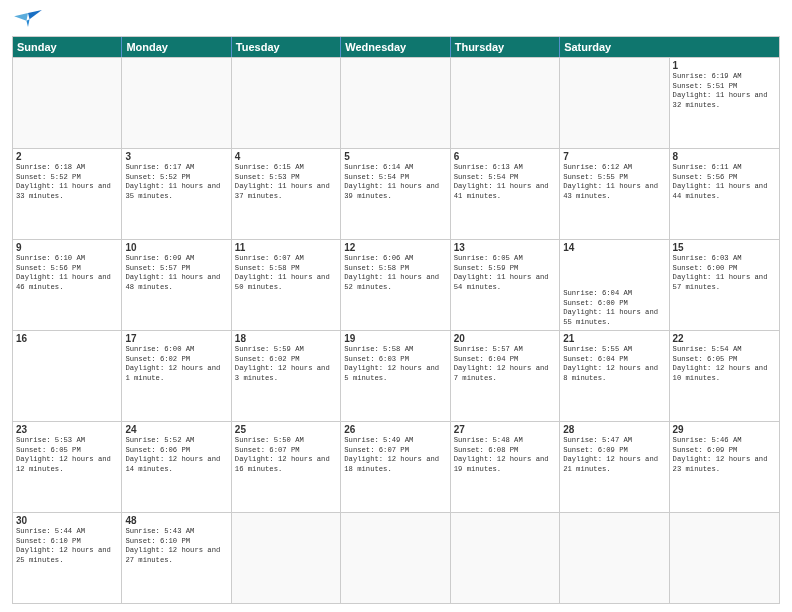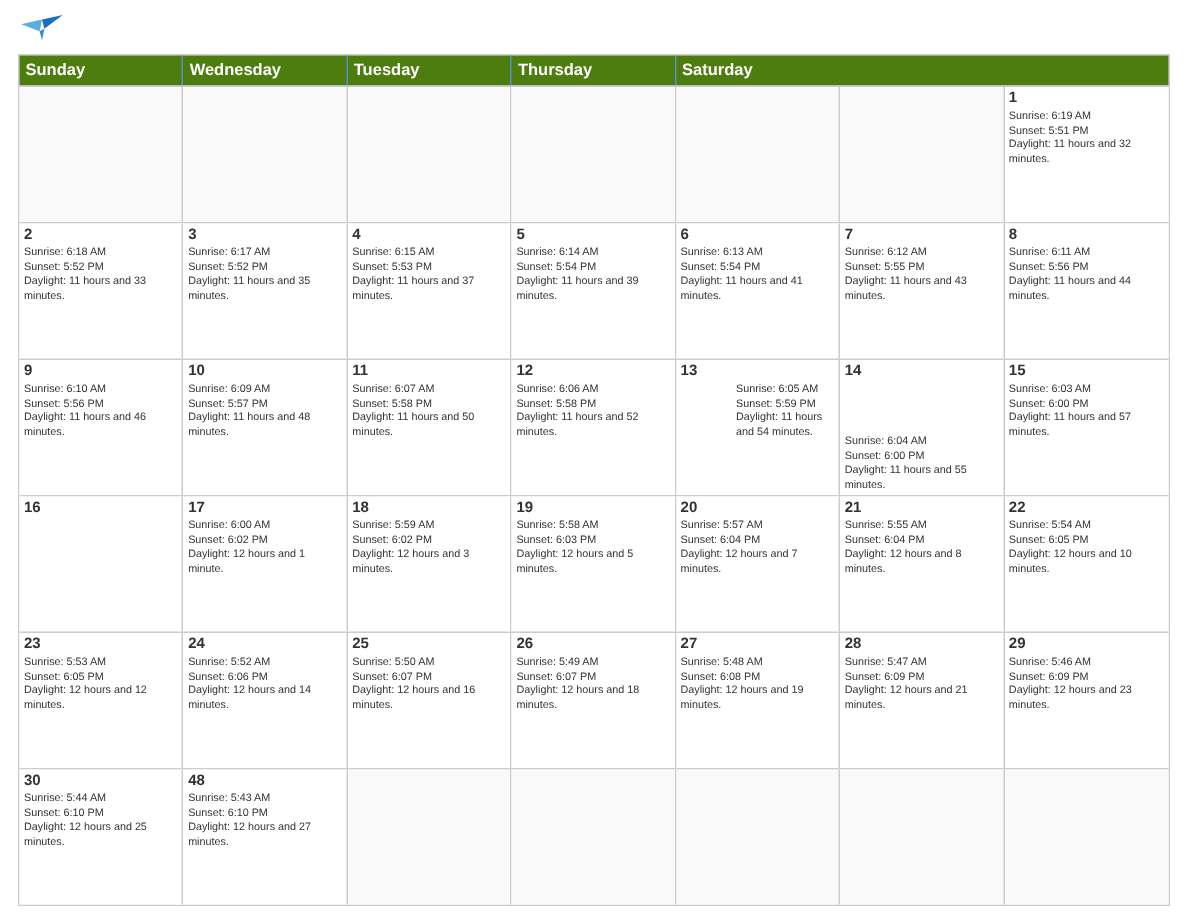--- a/index.html
+++ b/index.html
@@ -56,21 +56,21 @@
     }
     .calendar {
       flex: 1;
       display: flex;
       flex-direction: column;
       border: 1px solid #ccc;
     }
     .cal-header {
       display: grid;
       grid-template-columns: repeat(7, 1fr);
-      background: #4d7c0f;
+      background: #0f766e;
     }
     .cal-header-cell {
       color: #fff;
       font-size: 11px;
       font-weight: bold;
       padding: 4px 4px;
       text-align: left;
       border-right: 1px solid #5590cc;
     }
     .cal-header-cell:last-child { border-right: none; }
@@ -99,20 +99,21 @@
       font-size: 10px;
       font-weight: bold;
       color: #333;
       display: block;
       margin-bottom: 1px;
     }
     .cell-info {
       font-size: 7.2px;
       line-height: 1.35;
       color: #333;
+      font-family: Liberation Mono, monospace;
     }
   </style>
 </head>
 <body>
 
 <div class="page">
   <div class="header">
     <div class="logo">
       <div class="logo-text">
         <span></span>
@@ -126,22 +127,23 @@
     </div>
     <div class="title-block">
       <div class="main-title"></div>
       <div class="subtitle"></div>
     </div>
   </div>
 
   <div class="calendar">
     <div class="cal-header">
     <div class="cal-header-cell">Sunday</div>
+        <div class="cal-header-cell">Monday</div>
+        <div class="cal-header-cell">Tuesday</div>
         <div class="cal-header-cell">Wednesday</div>
-        <div class="cal-header-cell">Tuesday</div>
         <div class="cal-header-cell">Thursday</div>
         <div class="cal-header-cell">Saturday</div>
       </div>
     <div class="cal-body">
     <div class="cal-row">
           <div class="cal-cell empty"></div>
           <div class="cal-cell empty"></div>
           <div class="cal-cell empty"></div>
           <div class="cal-cell empty"></div>
           <div class="cal-cell empty"></div>
@@ -217,21 +219,21 @@
 Daylight: 11 hours and 50 minutes.</div>
           </div>
           <div class="cal-cell">
             <span class="day-num">12</span>
             <div class="cell-info" style="white-space: pre-line;">Sunrise: 6:06 AM
 Sunset: 5:58 PM
 Daylight: 11 hours and 52 minutes.</div>
           </div>
           <div class="cal-cell">
             <span class="day-num">13</span>
-            <div class="cell-info" style="white-space: pre-line; margin-left: 37px;">Sunrise: 6:05 AM
+            <div class="cell-info" style="white-space: pre-line;">Sunrise: 6:05 AM
 Sunset: 5:59 PM
 Daylight: 11 hours and 54 minutes.</div>
           </div>
           <div class="cal-cell">
             <span class="day-num">14</span>
             <div class="cell-info" style="white-space: pre-line; margin-top: 36px;">Sunrise: 6:04 AM
 Sunset: 6:00 PM
 Daylight: 11 hours and 55 minutes.</div>
           </div>
           <div class="cal-cell">

